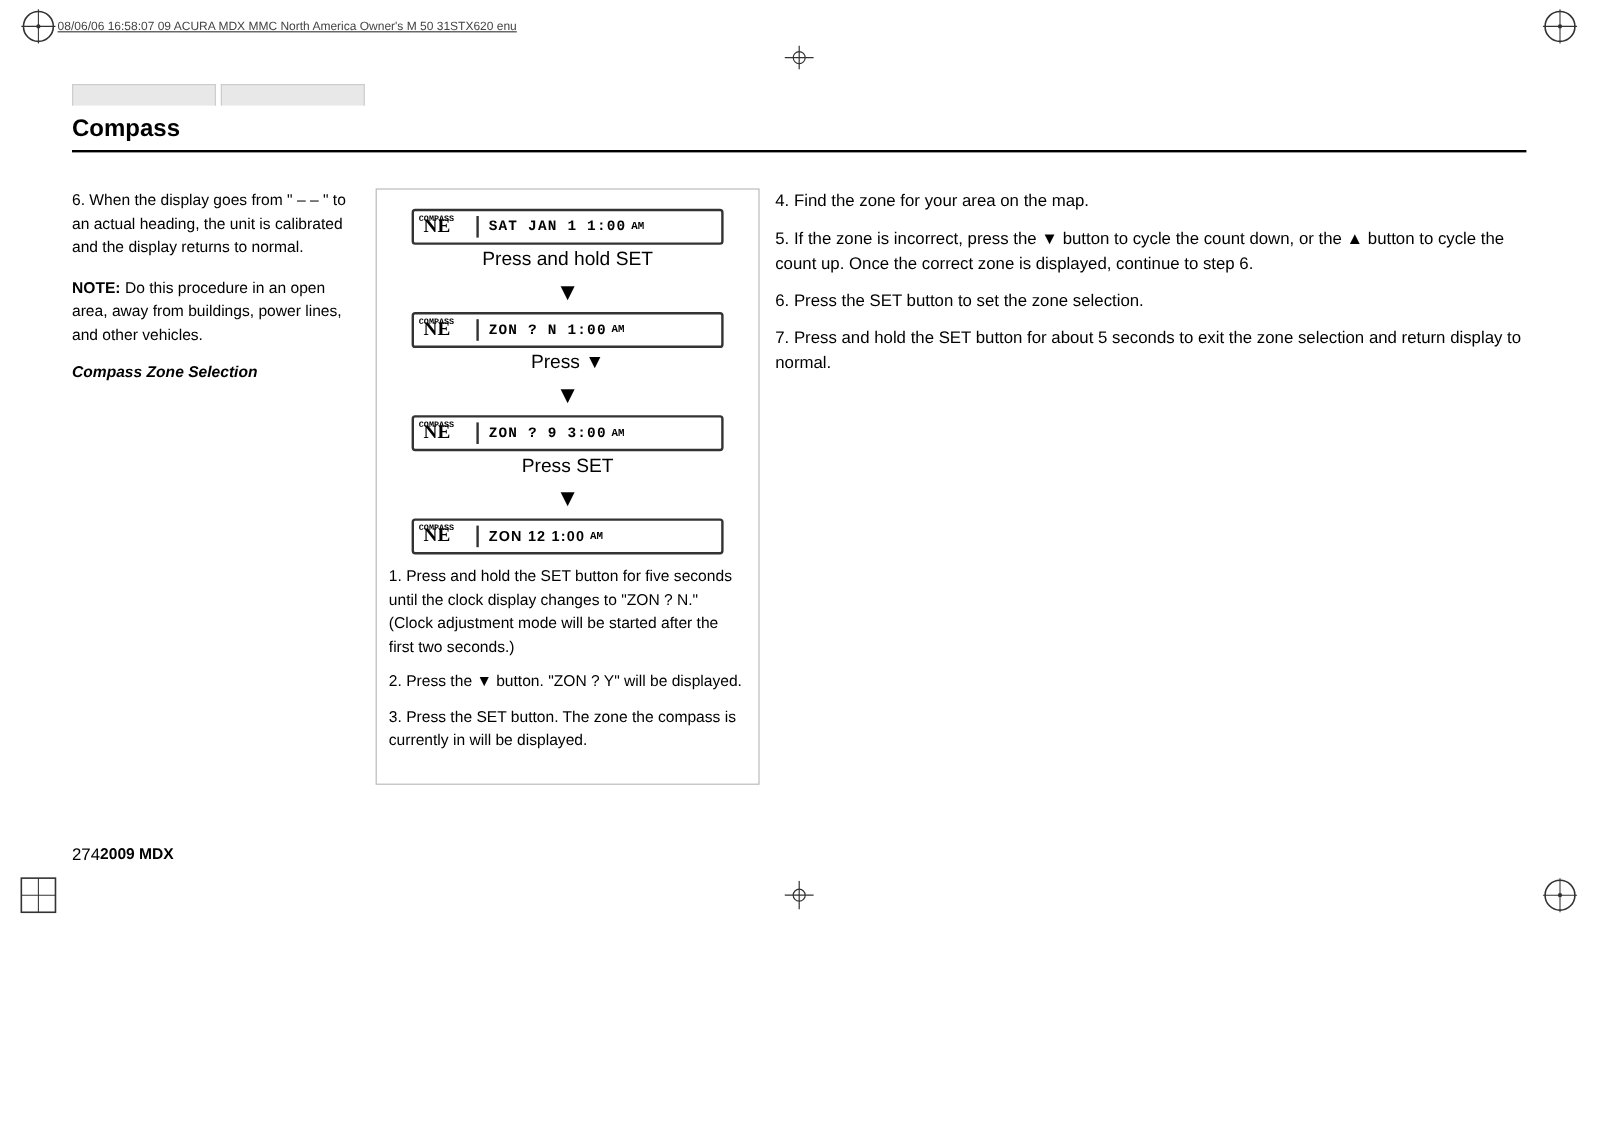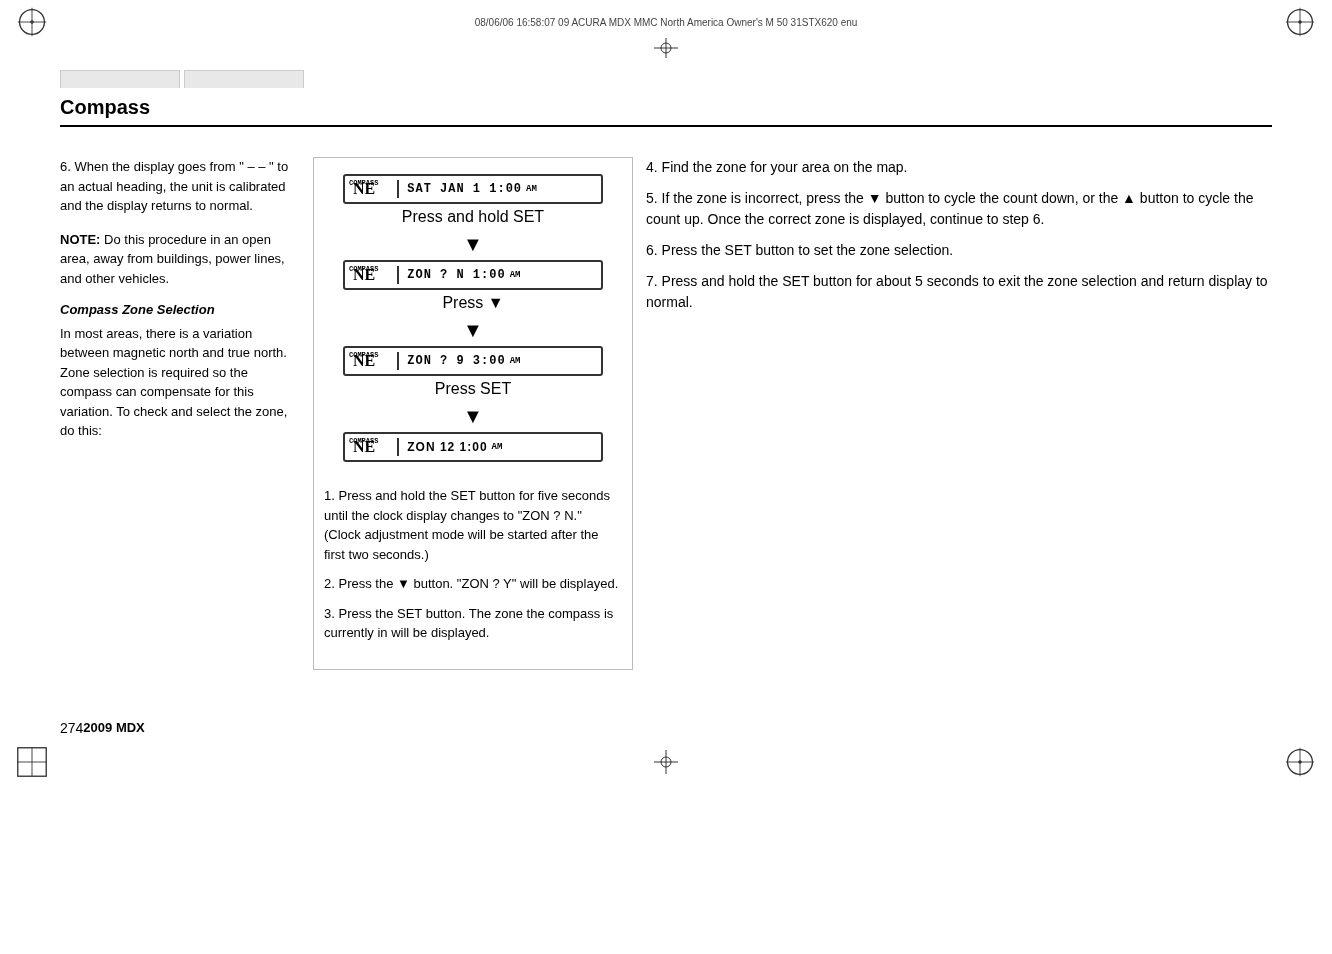--- a/index.html
+++ b/index.html
@@ -170,21 +170,21 @@
 <body>
 
 <div style="display:flex; justify-content:space-between; padding: 6px 16px 0 16px; align-items:center;">
   <svg class="ch-svg" viewBox="0 0 36 36">
     <circle cx="18" cy="18" r="14" stroke="#333" stroke-width="1.5" fill="none"></circle>
     <line x1="18" y1="2" x2="18" y2="34" stroke="#333" stroke-width="1"></line>
     <line x1="2" y1="18" x2="34" y2="18" stroke="#333" stroke-width="1"></line>
     <circle cx="18" cy="18" r="2" fill="#333"></circle>
   </svg>
 
-  <div style="font-size:10px; color:#444; flex:1; text-align:center;">08/06/06  16:58:07    09 ACURA MDX MMC North America Owner's M 50 31STX620 enu</div>
+  <div style="font-size:10px; color:#444; flex:1; text-decoration:underline;">08/06/06  16:58:07    09 ACURA MDX MMC North America Owner's M 50 31STX620 enu</div>
 
   <svg class="ch-svg" viewBox="0 0 36 36">
     <circle cx="18" cy="18" r="14" stroke="#333" stroke-width="1.5" fill="none"></circle>
     <line x1="18" y1="2" x2="18" y2="34" stroke="#333" stroke-width="1"></line>
     <line x1="2" y1="18" x2="34" y2="18" stroke="#333" stroke-width="1"></line>
     <circle cx="18" cy="18" r="2" fill="#333"></circle>
   </svg>
 </div>
 
 <div style="display:flex; justify-content:center; margin-top:0; margin-bottom:2px;">
@@ -208,21 +208,20 @@
 
     <div class="col-left">
       <div class="left-step">
         <span>6. When the display goes from " – – " to an actual heading, the unit is calibrated and the display returns to normal.</span>
       </div>
       <div style="margin-bottom:12px;">
         <span class="note-bold">NOTE:</span><span> Do this procedure in an open area, away from buildings, power lines, and other vehicles.</span>
       </div>
       <div>
         <div class="subsection-title">Compass Zone Selection</div>
-        <span>In most areas, there is a variation between magnetic north and true north. Zone selection is required so the compass can compensate for this variation. To check and select the zone, do this:</span>
       </div>
     </div>
 
     <div class="col-center">
 
       <div class="display-screen">
         <span class="compass-label">COMPASS</span>
         <span class="ne-label">NE</span>
         <span style="font-family:'Courier New',monospace; font-size:12px; letter-spacing:1px;">SAT JAN  1  1:00</span>
         <span style="font-size:9px; vertical-align:super;">AM</span>
@@ -254,21 +253,21 @@
 
       <div class="arrow-down-icon">▼</div>
 
       <div class="display-screen">
         <span class="compass-label">COMPASS</span>
         <span class="ne-label">NE</span>
         <span style="font-family:Liberation Sans, sans-serif; font-size:12px; letter-spacing:1px;">ZON  12    1:00</span>
         <span style="font-size:9px; vertical-align:super;">AM</span>
       </div>
 
-      <div style="margin-top:20px; font-size:13px; line-height:1.5; width:100%;">
+      <div style="margin-top:4px; font-size:13px; line-height:1.5; width:100%;">
         <div class="right-step">
           <span>1.</span>
           <span>Press and hold the SET button for five seconds until the clock display changes to "ZON ? N." (Clock adjustment mode will be started after the first two seconds.)</span>
         </div>
         <div class="right-step">
           <span>2.</span>
           <span>Press the ▼ button. "ZON ? Y" will be displayed.</span>
         </div>
         <div class="right-step">
           <span>3.</span>

